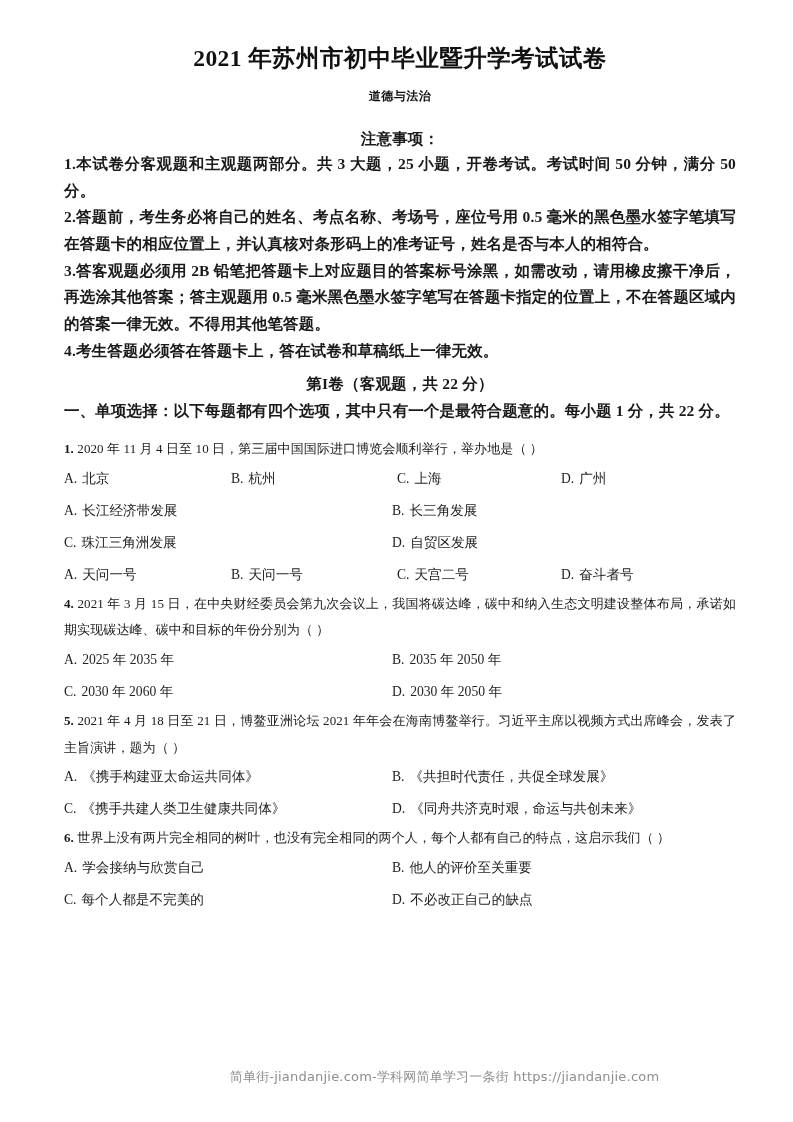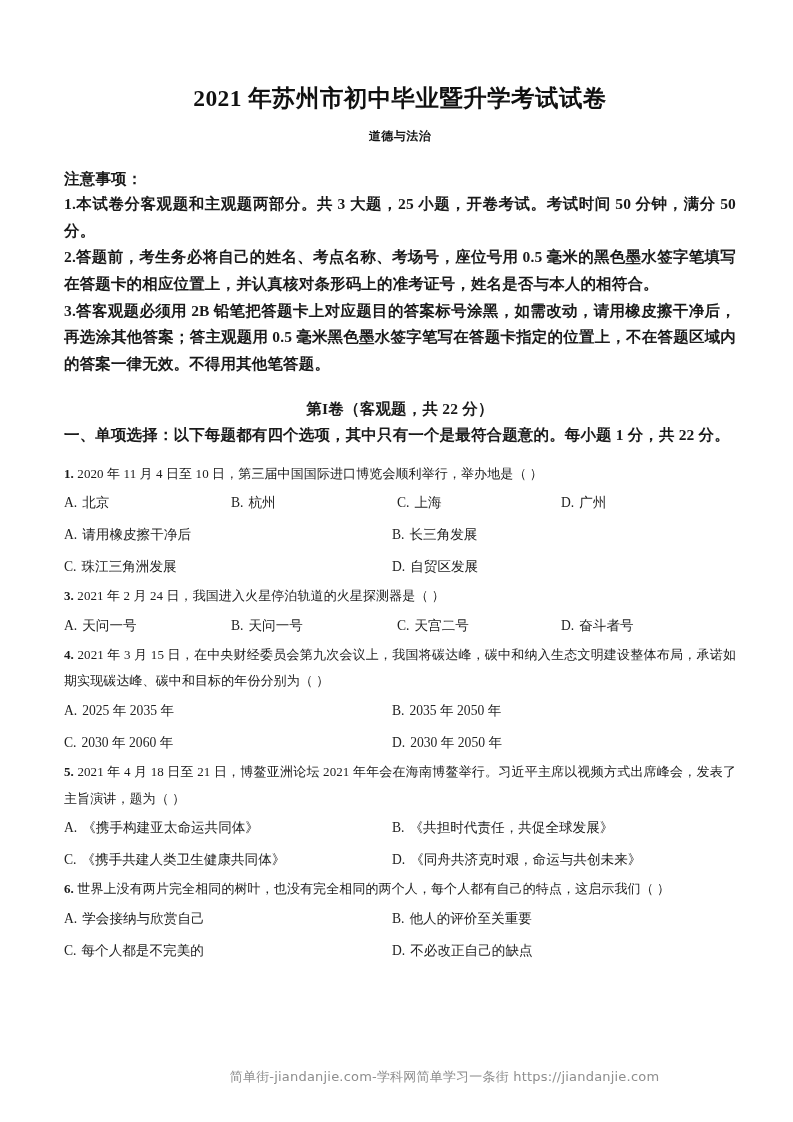--- a/index.html
+++ b/index.html
@@ -28,21 +28,21 @@
     top: 0;
     width: 672px;
   }
 
   
   .doc-title {
     text-align: center;
     font-size: 23.5px;
     font-weight: bold;
     letter-spacing: 0.4px;
-    margin-top: 84px;
+    margin-top: 44px;
     line-height: 1.25;
     color: #111;
   }
   .doc-subtitle {
     text-align: center;
     font-size: 12px;
     font-weight: bold;
     letter-spacing: 0.5px;
     margin-top: 14px;
     line-height: 1.25;
@@ -51,37 +51,38 @@
 
   
   .notice {
     margin-top: 23px;
   }
   .notice-heading {
     font-size: 15.5px;
     font-weight: bold;
     line-height: 1.55;
     letter-spacing: 0.2px;
+    text-align: center;
   }
   .notice-item {
     font-size: 15.5px;
     font-weight: bold;
     line-height: 1.72;
     letter-spacing: 0.15px;
     text-align: justify;
     text-justify: inter-ideograph;
   }
 
   
   .part-heading {
     text-align: center;
     font-size: 15.5px;
     font-weight: bold;
     line-height: 1.7;
-    margin-top: 18px;
+    margin-top: 7px;
     letter-spacing: 0.2px;
   }
   .section-heading {
     font-size: 15.5px;
     font-weight: bold;
     line-height: 1.72;
     letter-spacing: 0.15px;
     text-align: justify;
     text-justify: inter-ideograph;
   }
@@ -155,50 +156,50 @@
   <div class="content">
 
     <h1 class="doc-title">2021 年苏州市初中毕业暨升学考试试卷</h1>
     <h2 class="doc-subtitle">道德与法治</h2>
 
     <div class="notice">
       <div class="notice-heading">注意事项：</div>
       <div class="notice-item">1.本试卷分客观题和主观题两部分。共 3 大题，25 小题，开卷考试。考试时间 50 分钟，满分 50 分。</div>
       <div class="notice-item">2.答题前，考生务必将自己的姓名、考点名称、考场号，座位号用 0.5 毫米的黑色墨水签字笔填写在答题卡的相应位置上，并认真核对条形码上的准考证号，姓名是否与本人的相符合。</div>
       <div class="notice-item">3.答客观题必须用 2B 铅笔把答题卡上对应题目的答案标号涂黑，如需改动，请用橡皮擦干净后，再选涂其他答案；答主观题用 0.5 毫米黑色墨水签字笔写在答题卡指定的位置上，不在答题区域内的答案一律无效。不得用其他笔答题。</div>
+      <div class="notice-item">4.考生答题必须答在答题卡上，答在试卷和草稿纸上一律无效。</div>
     </div>
 
     <div class="part-heading">第I卷（客观题，共 22 分）</div>
     <div class="section-heading">一、单项选择：以下每题都有四个选项，其中只有一个是最符合题意的。每小题 1 分，共 22 分。</div>
 
     <div class="questions">
 
       <div class="question">
         <div class="q-stem"><span class="qnum">1.</span> <span>2020 年 11 月 4 日至 10 日，第三届中国国际进口博览会顺利举行，举办地是（      ）</span></div>
         <div class="opt-row cols4">
           <div class="opt"><span class="opt-letter">A.</span><span class="opt-text">北京</span></div>
           <div class="opt"><span class="opt-letter">B.</span><span class="opt-text">杭州</span></div>
           <div class="opt"><span class="opt-letter">C.</span><span class="opt-text">上海</span></div>
           <div class="opt"><span class="opt-letter">D.</span><span class="opt-text">广州</span></div>
         </div>
       </div>
 
       <div class="question">
         <div class="opt-row cols2">
-          <div class="opt"><span class="opt-letter">A.</span><span class="opt-text">请用橡皮擦干净后</span></div>
+          <div class="opt"><span class="opt-letter">A.</span><span class="opt-text">长江经济带发展</span></div>
           <div class="opt"><span class="opt-letter">B.</span><span class="opt-text">长三角发展</span></div>
         </div>
         <div class="opt-row cols2">
           <div class="opt"><span class="opt-letter">C.</span><span class="opt-text">珠江三角洲发展</span></div>
           <div class="opt"><span class="opt-letter">D.</span><span class="opt-text">自贸区发展</span></div>
         </div>
       </div>
 
       <div class="question">
-        <div class="q-stem"><span class="qnum">3.</span> <span>2021 年 2 月 24 日，我国进入火星停泊轨道的火星探测器是（      ）</span></div>
         <div class="opt-row cols4">
           <div class="opt"><span class="opt-letter">A.</span><span class="opt-text">天问一号</span></div>
           <div class="opt"><span class="opt-letter">B.</span><span class="opt-text">天问一号</span></div>
           <div class="opt"><span class="opt-letter">C.</span><span class="opt-text">天宫二号</span></div>
           <div class="opt"><span class="opt-letter">D.</span><span class="opt-text">奋斗者号</span></div>
         </div>
       </div>
 
       <div class="question">
         <div class="q-stem"><span class="qnum">4.</span> <span>2021 年 3 月 15 日，在中央财经委员会第九次会议上，我国将碳达峰，碳中和纳入生态文明建设整体布局，承诺如期实现碳达峰、碳中和目标的年份分别为（      ）</span></div>

